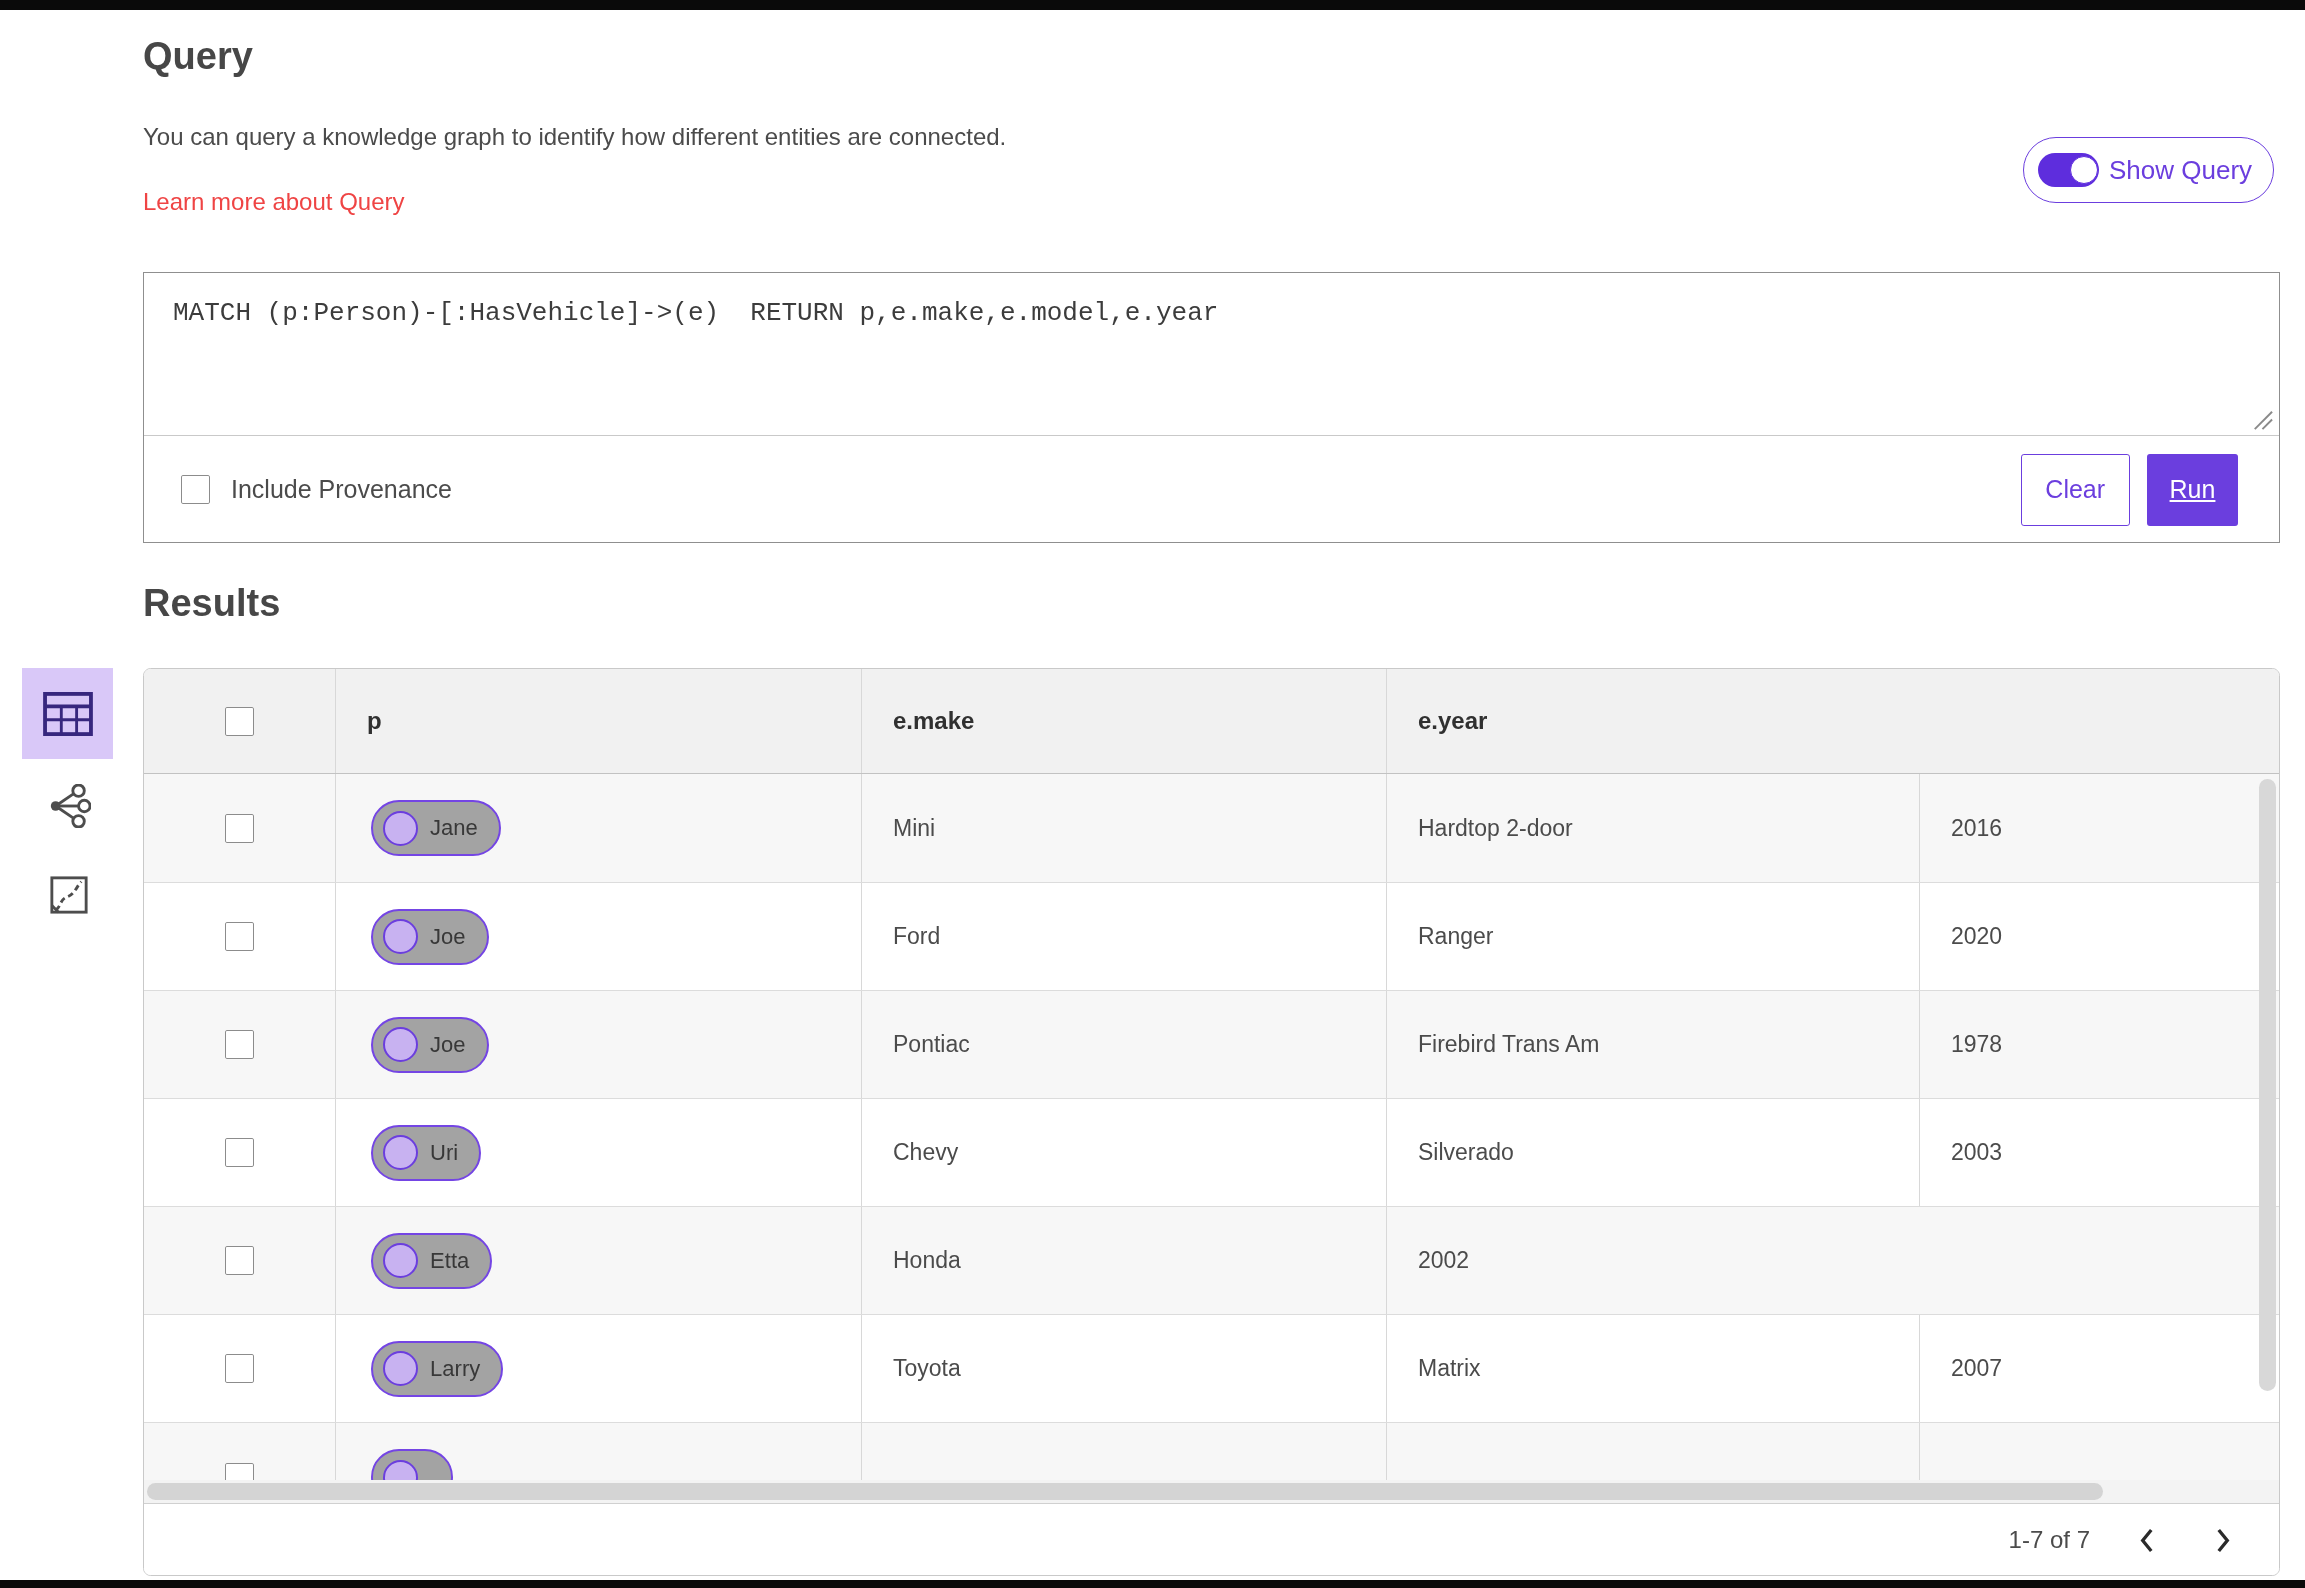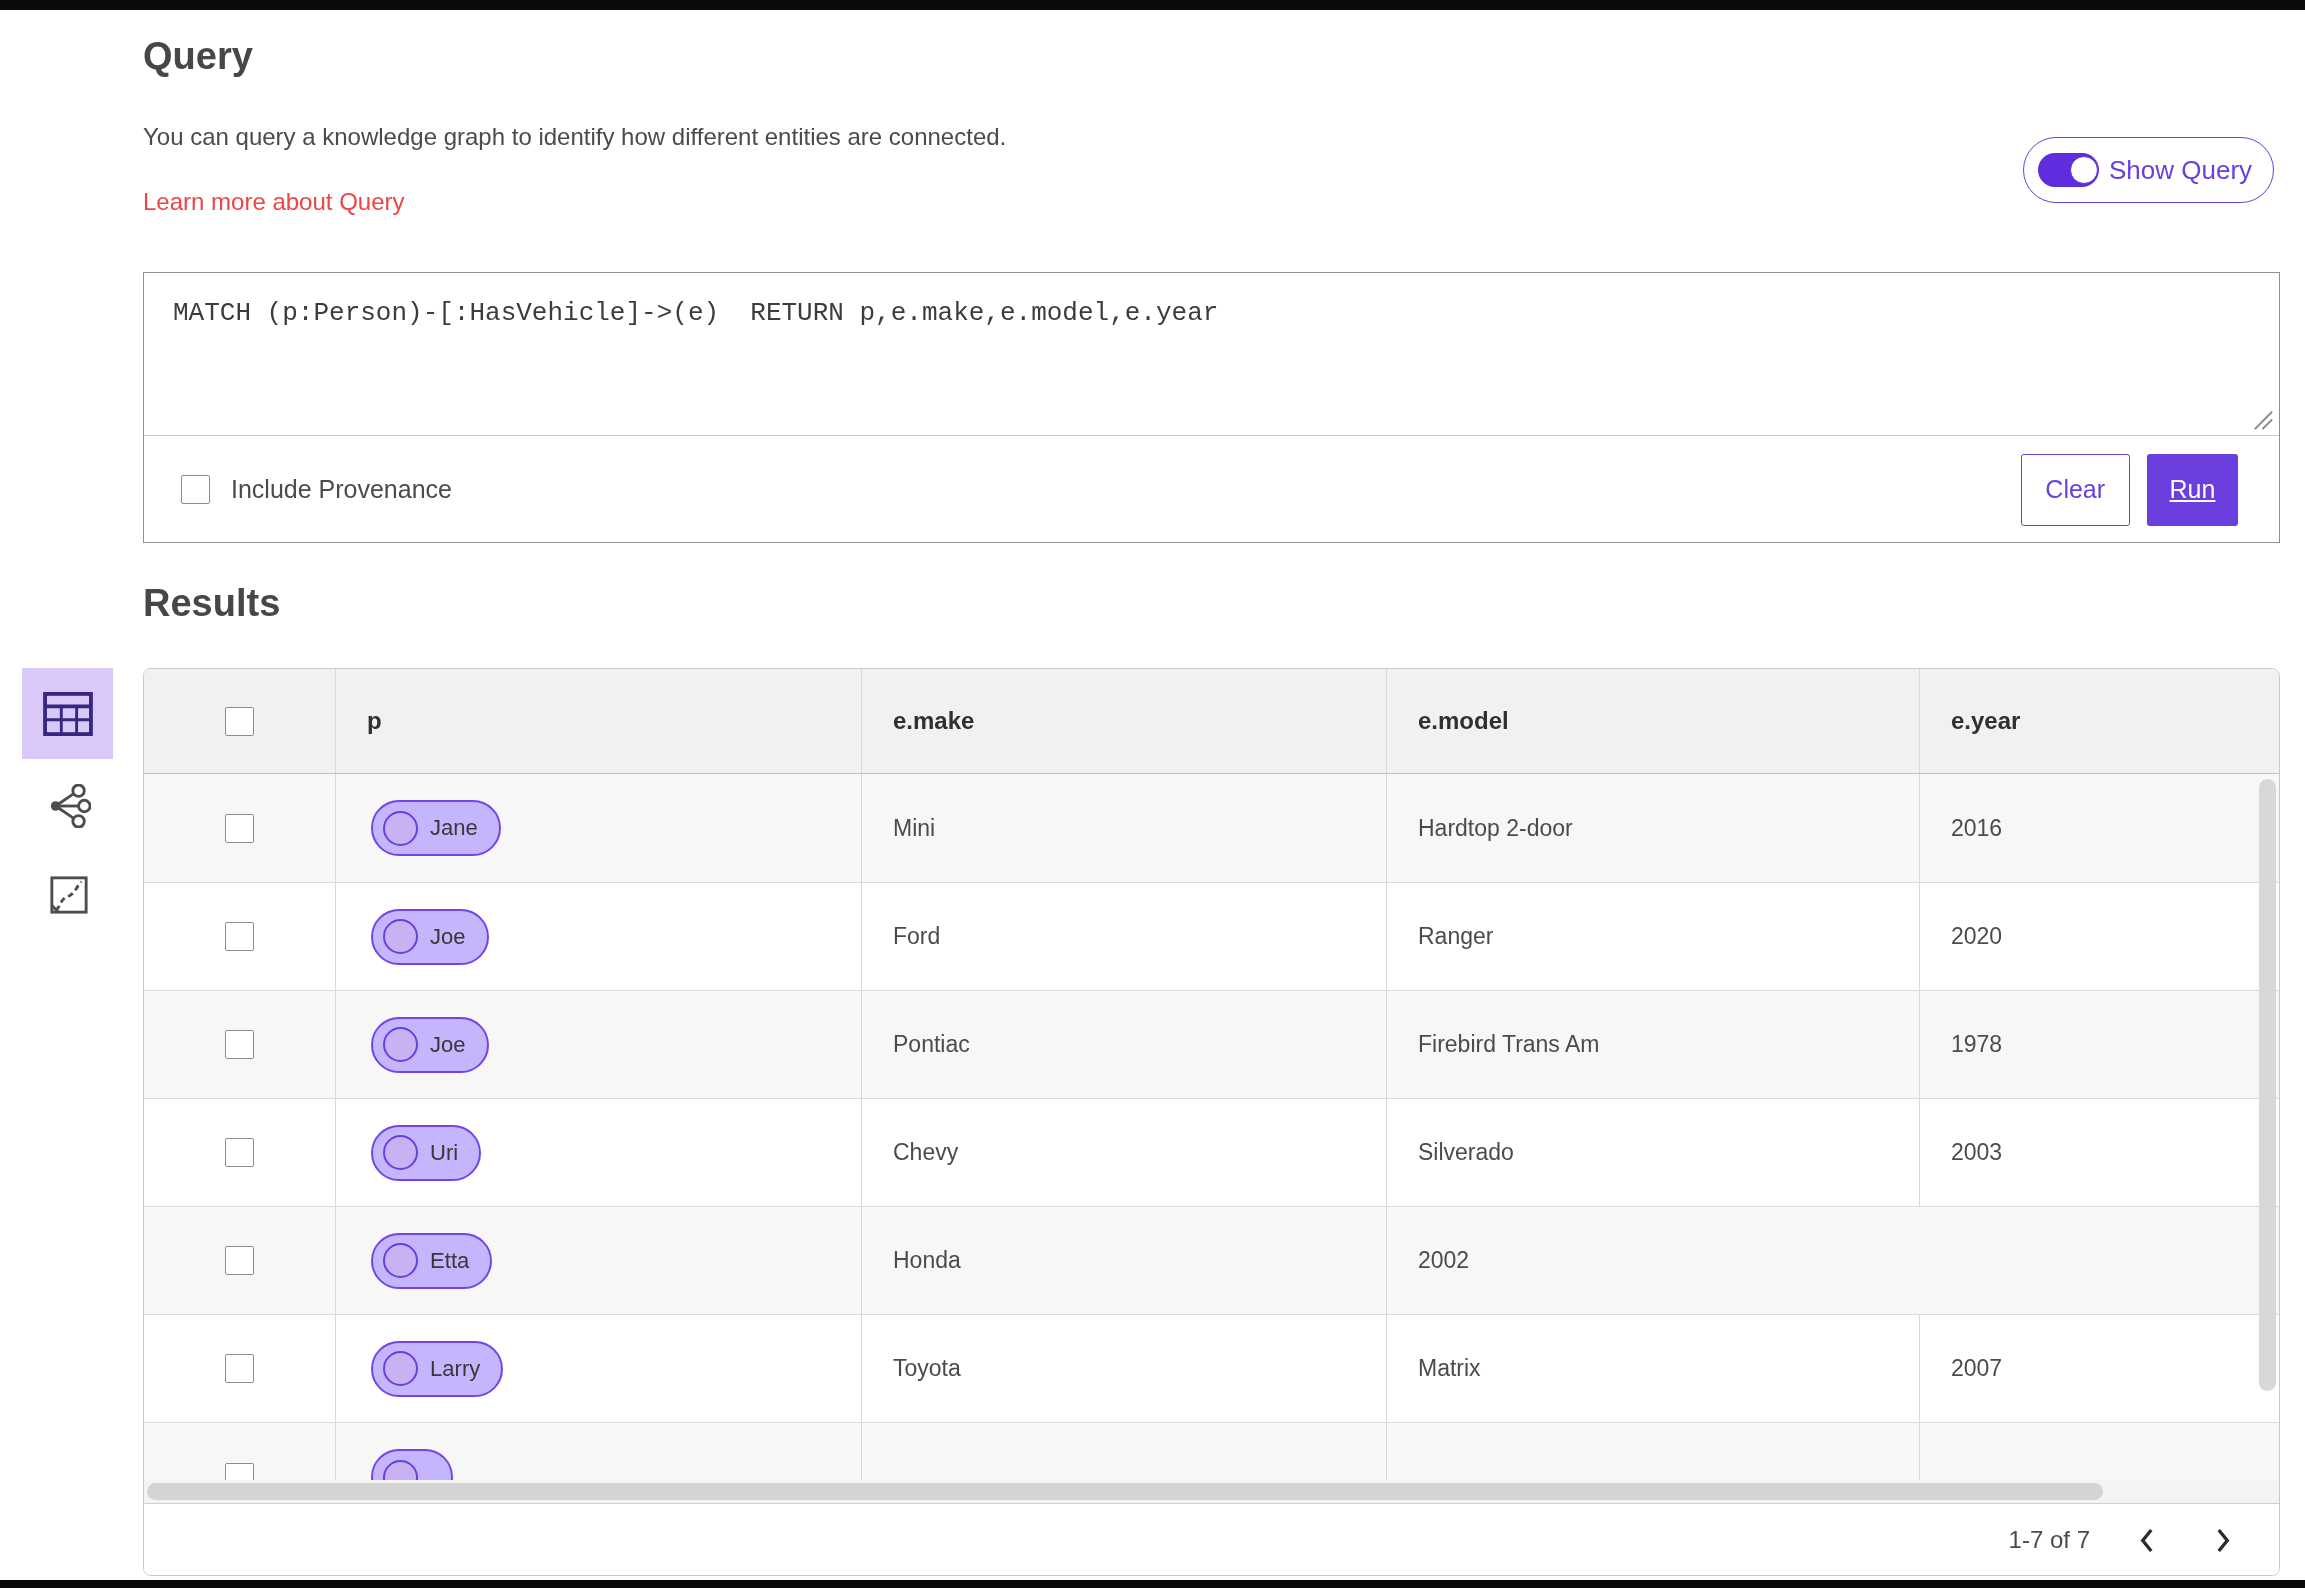--- a/index.html
+++ b/index.html
@@ -58,21 +58,21 @@
   .c-check { width:192px; justify-content:center; flex:none; }
   .c-p    { width:526px; padding-left:35px; flex:none; }
   .c-make { width:525px; padding-left:31px; flex:none; }
   .c-model{ width:533px; padding-left:31px; flex:none; }
   .c-year { flex:1; padding-left:31px; }
   .hcell { font-size:24px; font-weight:600; color:#303030; }
   .hcell.c-p, .hcell.c-make, .hcell.c-model, .hcell.c-year { padding-left:31px; }
   .cell-text { font-size:23px; color:#4b4b4b; }
 
   .chip { display:inline-flex; align-items:center; height:56px; border:2.9px solid #7445e4;
-    border-radius:28px; background:#c4b5fd; padding:0 21px 0 9.6px; cursor:pointer; }
+    border-radius:28px; background:#a3a3a3; padding:0 21px 0 9.6px; cursor:pointer; }
   .chip-dot { width:35px; height:35px; border-radius:50%; background:#c8b2f1; border:2.9px solid #6b3ede;
     margin-right:12.5px; flex:none; }
   .chip-label { font-size:22px; color:#383838; white-space:nowrap; }
 
   #partial-row { height:58px; overflow:hidden; border-top:1.9px solid #dcdcdc; background:#f7f7f7; }
   #partial-row .inner { height:108px; display:flex; }
 
   #hscrollbar { height:23px; background:#f3f3f3; position:relative; }
   #hscroll-thumb { position:absolute; left:2.9px; top:2.9px; width:1956px; height:17.3px;
     background:#d4d4d4; border-radius:8.6px; cursor:pointer; }
@@ -146,21 +146,20 @@
   </svg>
 </div>
 
 <div id="results-table">
   <div class="thead">
     <div class="c c-check">
       <input type="checkbox" style="">
     </div>
     <div class="c c-p hcell">p</div>
     <div class="c c-make hcell">e.make</div>
-    <div class="c c-model hcell">e.model</div>
     <div class="c c-year hcell">e.year</div>
   </div>
 
   <div id="table-body">
       <div class="trow stripe">
     <div class="c c-check">
           <input type="checkbox" style="">
         </div>
     <div class="c c-p">
       <span class="chip">

